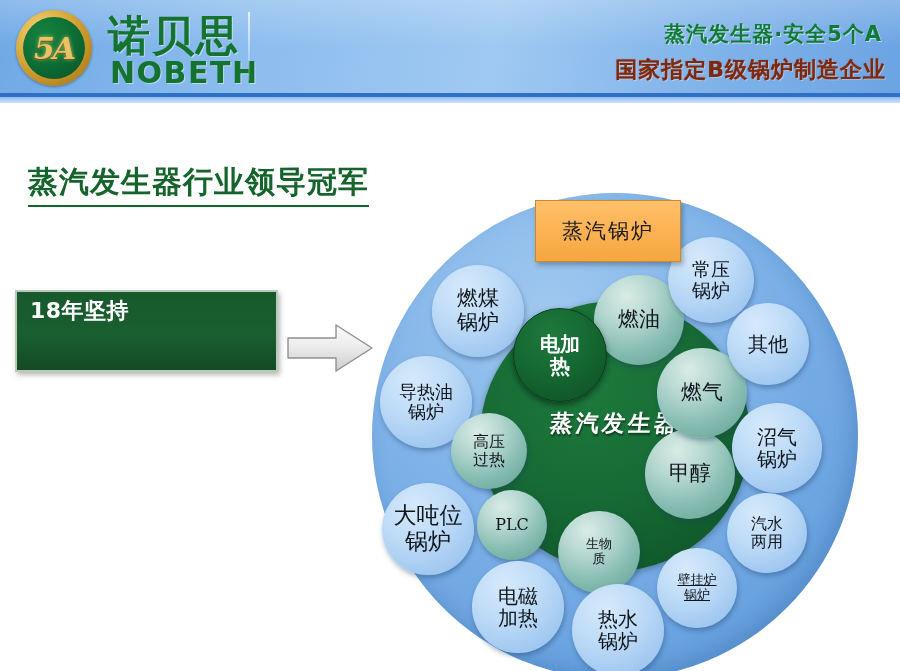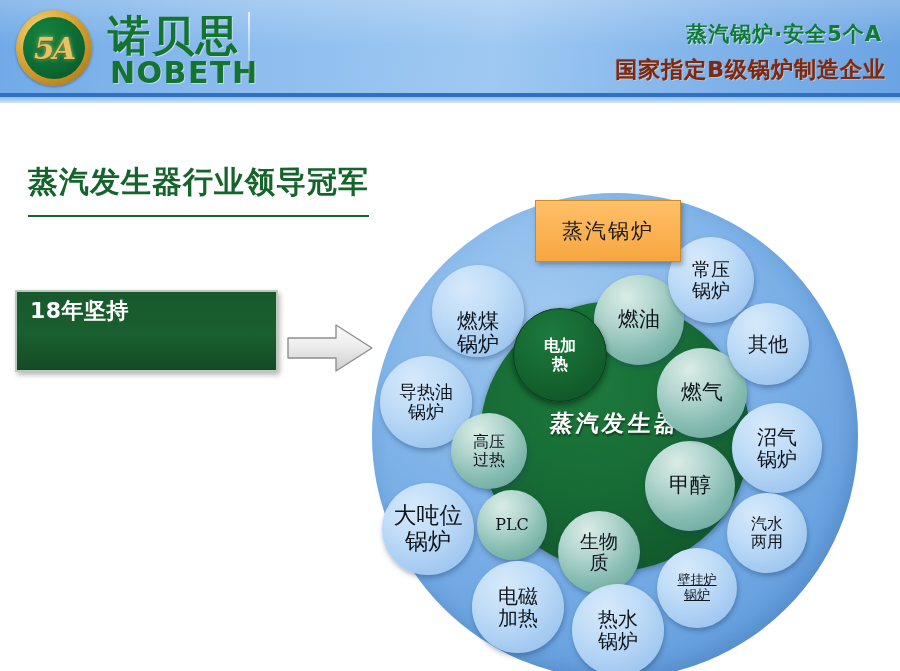--- a/index.html
+++ b/index.html
@@ -76,21 +76,21 @@
     font-size:22px;font-weight:bold;color:#7a2a12;letter-spacing:1px;
     text-shadow:1px 1px 0 rgba(255,255,255,.35),0 0 1px #a33a18;
     white-space:nowrap;
   }
 
   
   #page-title{
     position:absolute;left:28px;top:162px;
     font-size:30px;font-weight:bold;color:#14642b;letter-spacing:1px;
     font-family:"DejaVu Serif","Liberation Serif",serif;
-    border-bottom:2px solid #14642b;padding-bottom:12px;
+    border-bottom:2px solid #14642b;padding-bottom:2px;
     display:inline-block;
   }
 
   
   #callout{
     position:absolute;left:15px;top:290px;width:263px;height:82px;
     background:linear-gradient(180deg,#17592b 0%,#1a5f2f 55%,#134a24 100%);
     border:2px solid #b9c9bb;
     box-sizing:border-box;
     box-shadow:2px 3px 5px rgba(0,0,0,.28);
@@ -176,21 +176,21 @@
   <div id="logo-wrap">
     <div class="logo-ring"></div>
     <div class="logo-disc"></div>
     <div class="logo-mono">5A</div>
   </div>
 
   <div id="brand-en">NOBETH</div>
   <div id="brand-cn">诺贝思</div>
   <div id="brand-divider"></div>
 
-  <div id="slogan-1">蒸汽锅炉·安全5个A</div>
+  <div id="slogan-1">蒸汽发生器·安全5个A</div>
   <div id="slogan-2">国家指定B级锅炉制造企业</div>
 </div>
 <div id="header-rule"></div>
 <div id="header-rule2"></div>
 
 <div id="page-title">蒸汽发生器行业领导冠军</div>
 
 <div id="callout">
   <div class="callout-line">18年坚持</div>
 </div>
@@ -211,27 +211,27 @@
 <div id="diagram">
   <div id="outer-circle"></div>
   <div id="inner-circle"></div>
   <div id="inner-label">蒸汽发生器</div>
 
   <div id="orange-box">
     <span>蒸汽锅炉</span>
   </div>
 
   <div id="bubble-layer">
-      <div class="bub dark" style="left: 141px; top: 115px; width: 92px; height: 92px; font-size: 16px;">
+      <div class="bub dark" style="left: 141px; top: 115px; width: 92px; height: 92px; font-size: 20px;">
         <div>
           <span>电加</span>
           <span>热</span>
         </div>
       </div>
-      <div class="bub blue" style="left: 60px; top: 72px; width: 92px; height: 92px; font-size: 21px; align-items: flex-end;">
+      <div class="bub blue" style="left: 60px; top: 72px; width: 92px; height: 92px; font-size: 21px;">
         <div>
           <span>燃煤</span>
           <span>锅炉</span>
         </div>
       </div>
       <div class="bub blue" style="left: 8px; top: 163px; width: 92px; height: 92px; font-size: 18px;">
         <div>
           <span>导热油</span>
           <span>锅炉</span>
         </div>
@@ -252,39 +252,39 @@
         <div>
           <span>PLC</span>
         </div>
       </div>
       <div class="bub blue" style="left: 100px; top: 368px; width: 92px; height: 92px; font-size: 20px;">
         <div>
           <span>电磁</span>
           <span>加热</span>
         </div>
       </div>
-      <div class="bub teal" style="left: 186px; top: 318px; width: 82px; height: 82px; font-size: 19px;">
+      <div class="bub teal" style="left: 186px; top: 318px; width: 82px; height: 82px; font-size: 13px;">
         <div>
           <span>生物</span>
           <span>质</span>
         </div>
       </div>
       <div class="bub blue" style="left: 200px; top: 391px; width: 92px; height: 92px; font-size: 20px;">
         <div>
           <span>热水</span>
           <span>锅炉</span>
         </div>
       </div>
       <div class="bub blue" style="left: 285px; top: 355px; width: 80px; height: 80px; font-size: 13px; text-decoration: underline;">
         <div>
           <span>壁挂炉</span>
           <span>锅炉</span>
         </div>
       </div>
-      <div class="bub teal" style="left: 273px; top: 248px; width: 90px; height: 90px; font-size: 21px;">
+      <div class="bub teal" style="left: 273px; top: 236px; width: 90px; height: 90px; font-size: 21px;">
         <div>
           <span>甲醇</span>
         </div>
       </div>
       <div class="bub teal" style="left: 285px; top: 155px; width: 90px; height: 90px; font-size: 21px;">
         <div>
           <span>燃气</span>
         </div>
       </div>
       <div class="bub teal" style="left: 222px; top: 82px; width: 90px; height: 90px; font-size: 21px;">

